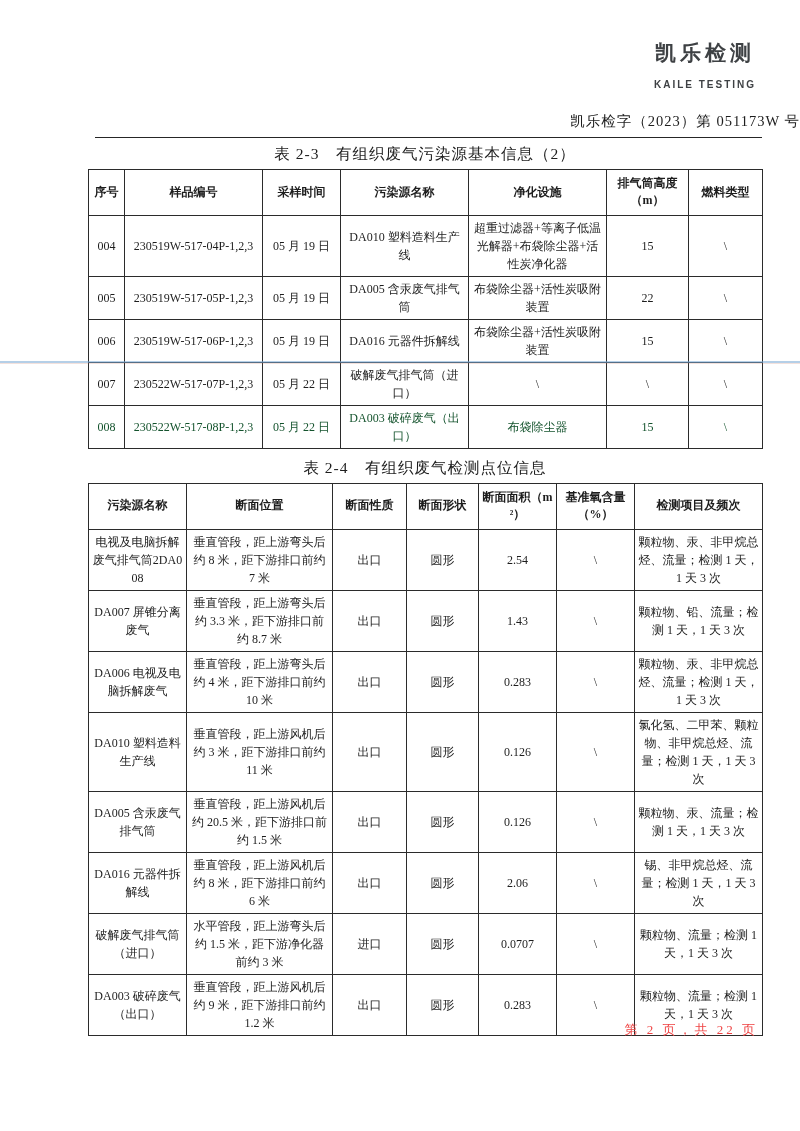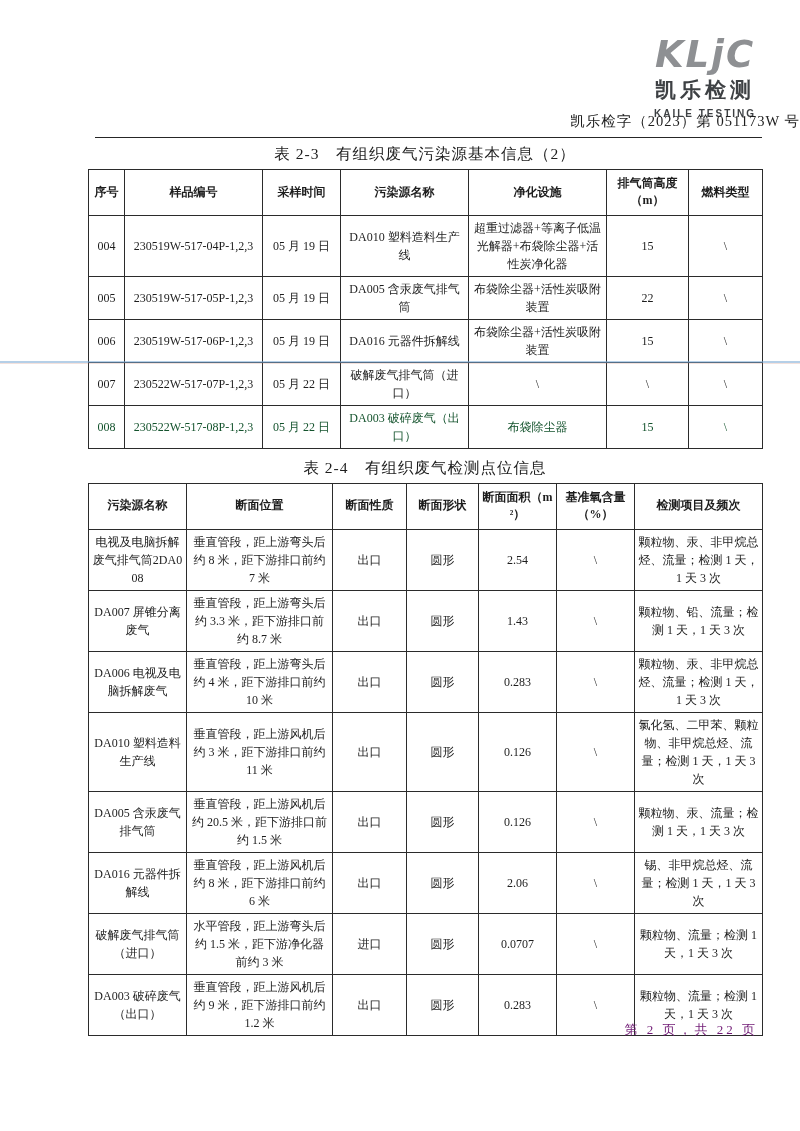--- a/index.html
+++ b/index.html
@@ -8,47 +8,46 @@
     font-family:"Liberation Serif","DejaVu Serif",serif;color:#1d1d1d;
     overflow:hidden;margin:0 auto;
   }
   
   .logo{position:absolute;top:36px;right:20px;width:150px;text-align:center;}
   .logo-acronym{
     font-family:"DejaVu Sans",sans-serif;font-style:italic;font-weight:bold;
     font-size:37px;line-height:1;color:#8e9093;letter-spacing:2px;
   }
   .logo-cn{font-size:21px;font-weight:bold;color:#3e4144;letter-spacing:4px;margin-top:3px;font-family:Liberation Mono, monospace;}
-  .logo-en{font-size:10px;font-weight:bold;color:#3e4144;letter-spacing:2px;margin-top:4px;font-family:"Liberation Sans",sans-serif;}
+  .logo-en{font-size:10px;font-weight:bold;color:#3e4144;letter-spacing:2px;margin-top:12px;font-family:"Liberation Sans",sans-serif;}
   
   .doc-number{position:absolute;top:112px;left:0;width:100%;text-align:right;font-size:14.5px;letter-spacing:1px;}
   .header-rule{position:absolute;top:137px;left:95px;width:667px;border-top:1.5px solid #262626;}
   
   .content{position:absolute;top:142px;left:88px;width:674px;}
   .tbl-title{text-align:center;font-size:15.5px;font-weight:normal;margin:2px 0 4px 0;letter-spacing:1px;}
   .tbl-title.second{margin-top:9px;}
   table{border-collapse:collapse;width:100%;table-layout:fixed;font-size:12px;line-height:1.5;}
   th,td{border:1.5px solid #2b2b2b;padding:3px 3px;text-align:center;vertical-align:middle;word-break:break-all;}
   th{font-weight:bold;padding:5px 2px;line-height:1.45;}
   
   #t1-body tr:last-child{color:#14532d;}
   
   .artifact-line{
     position:absolute;top:361px;left:0;width:800px;height:2px;
     background:rgba(120,168,212,0.55);box-shadow:0 1px 0 rgba(190,90,60,0.18);
   }
-  .footer{position:absolute;top:1021px;right:42px;font-size:13px;letter-spacing:3px;color:#701a75;}
+  .footer{position:absolute;top:1021px;right:42px;font-size:13px;letter-spacing:3px;color:#ef4444;}
 </style>
 </head>
 <body>
 
 <div class="page">
 
   <div class="logo">
-    <div class="logo-acronym">KLjC</div>
     <div class="logo-cn">凯乐检测</div>
     <div class="logo-en">KAILE TESTING</div>
   </div>
 
   <div class="doc-number">凯乐检字（2023）第 051173W 号</div>
   <div class="header-rule"></div>
 
   <div class="content">
 
     <div class="tbl-title">表 2-3　有组织废气污染源基本信息（2）</div>

